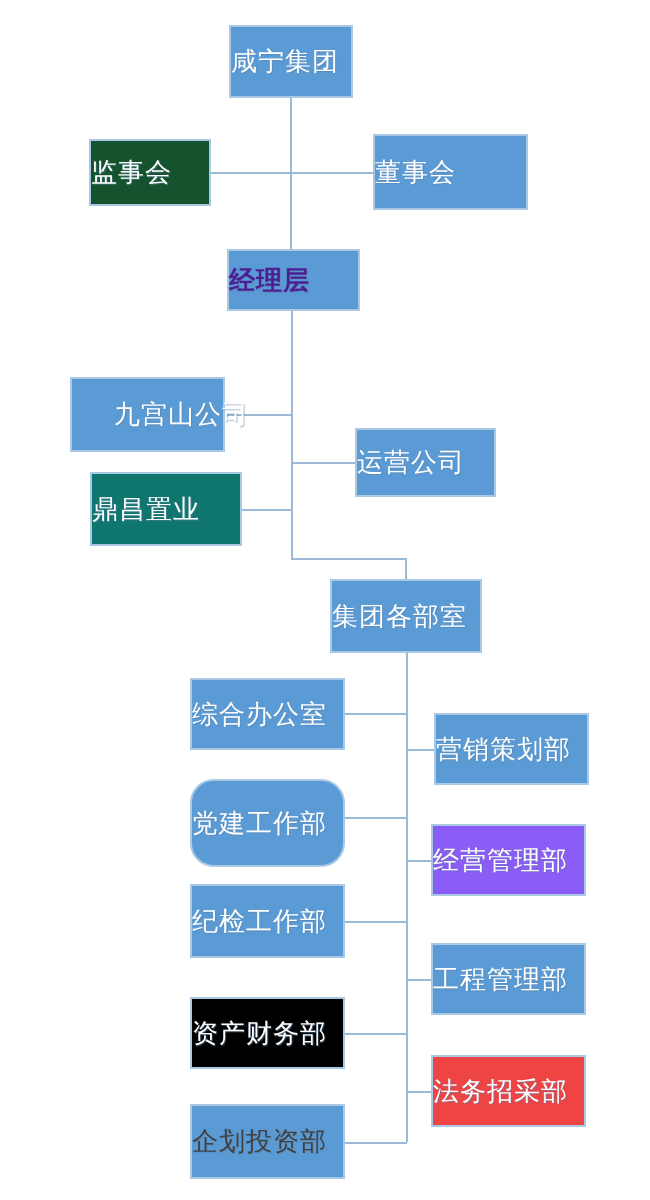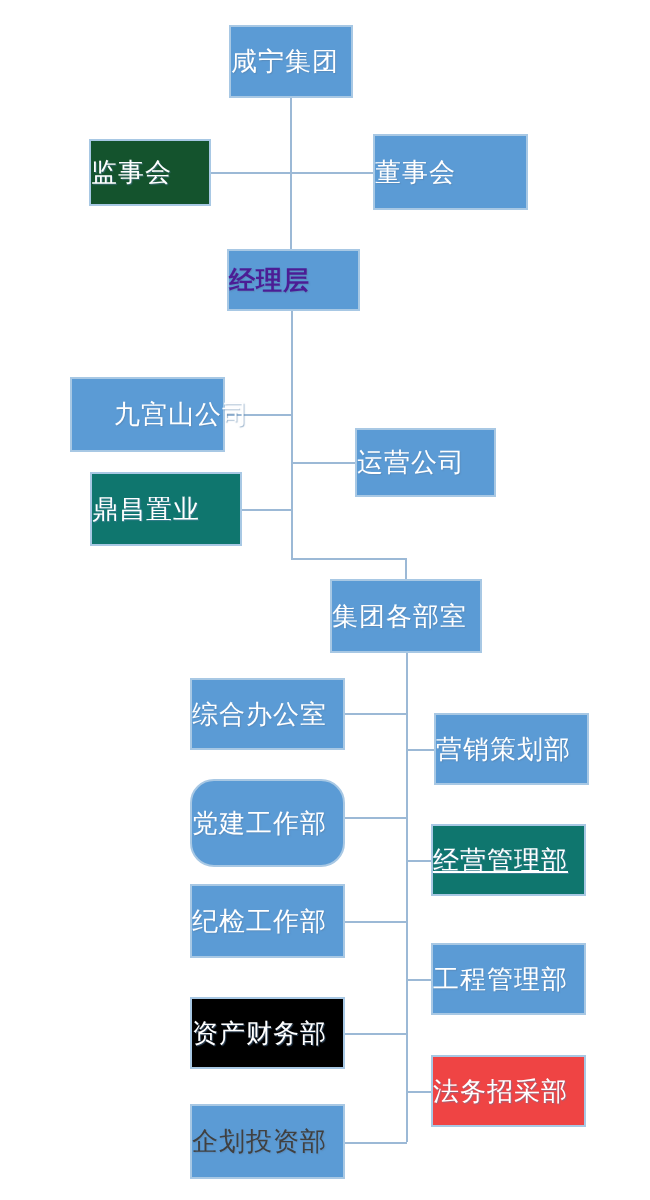--- a/index.html
+++ b/index.html
@@ -103,21 +103,21 @@
     </div>
     <div class="node" style="left: 190px; top: 997px; width: 155px; height: 72px; background: #000000; border-color: rgb(168, 200, 228); color: rgb(255, 255, 255);">
       <span>资产财务部</span>
     </div>
     <div class="node" style="left: 190px; top: 1104px; width: 155px; height: 75px; background: rgb(91, 155, 213); border-color: rgb(168, 200, 228); color: #404040;">
       <span>企划投资部</span>
     </div>
     <div class="node" style="left: 434px; top: 713px; width: 155px; height: 72px; background: rgb(91, 155, 213); border-color: rgb(168, 200, 228); color: rgb(255, 255, 255);">
       <span>营销策划部</span>
     </div>
-    <div class="node" style="left: 431px; top: 824px; width: 155px; height: 72px; background: #0f766e; border-color: rgb(168, 200, 228); color: rgb(255, 255, 255); text-decoration: underline;">
+    <div class="node" style="left: 431px; top: 824px; width: 155px; height: 72px; background: #8b5cf6; border-color: rgb(168, 200, 228); color: rgb(255, 255, 255);">
       <span>经营管理部</span>
     </div>
     <div class="node" style="left: 431px; top: 943px; width: 155px; height: 72px; background: rgb(91, 155, 213); border-color: rgb(168, 200, 228); color: rgb(255, 255, 255);">
       <span>工程管理部</span>
     </div>
     <div class="node" style="left: 431px; top: 1055px; width: 155px; height: 72px; background: #ef4444; border-color: rgb(168, 200, 228); color: rgb(255, 255, 255);">
       <span>法务招采部</span>
     </div>
   </div>
 

